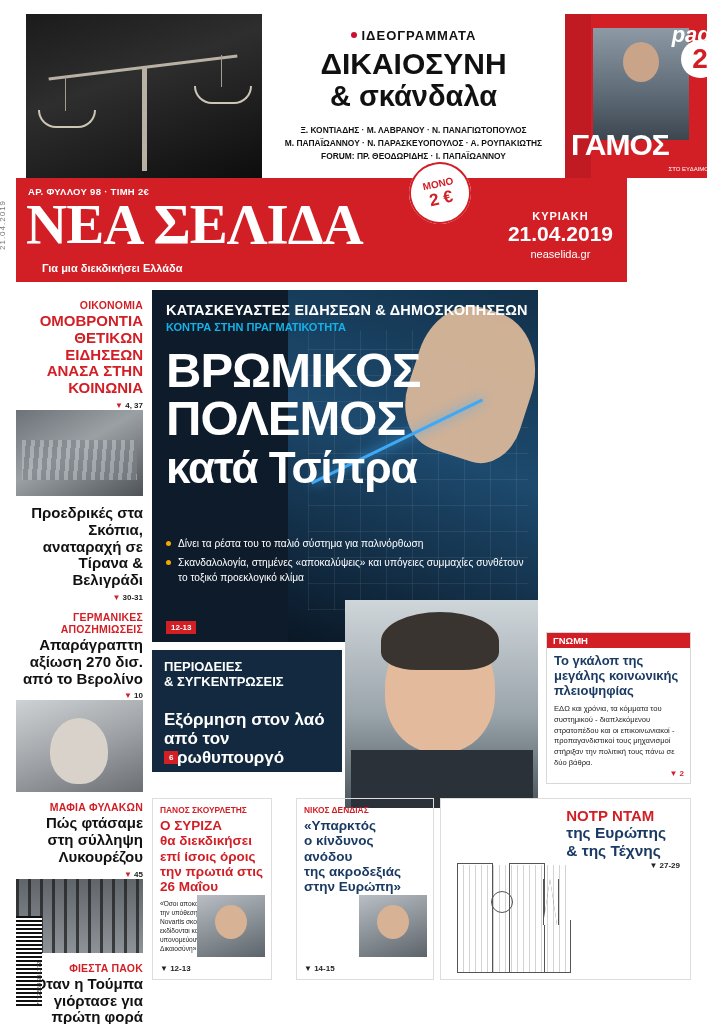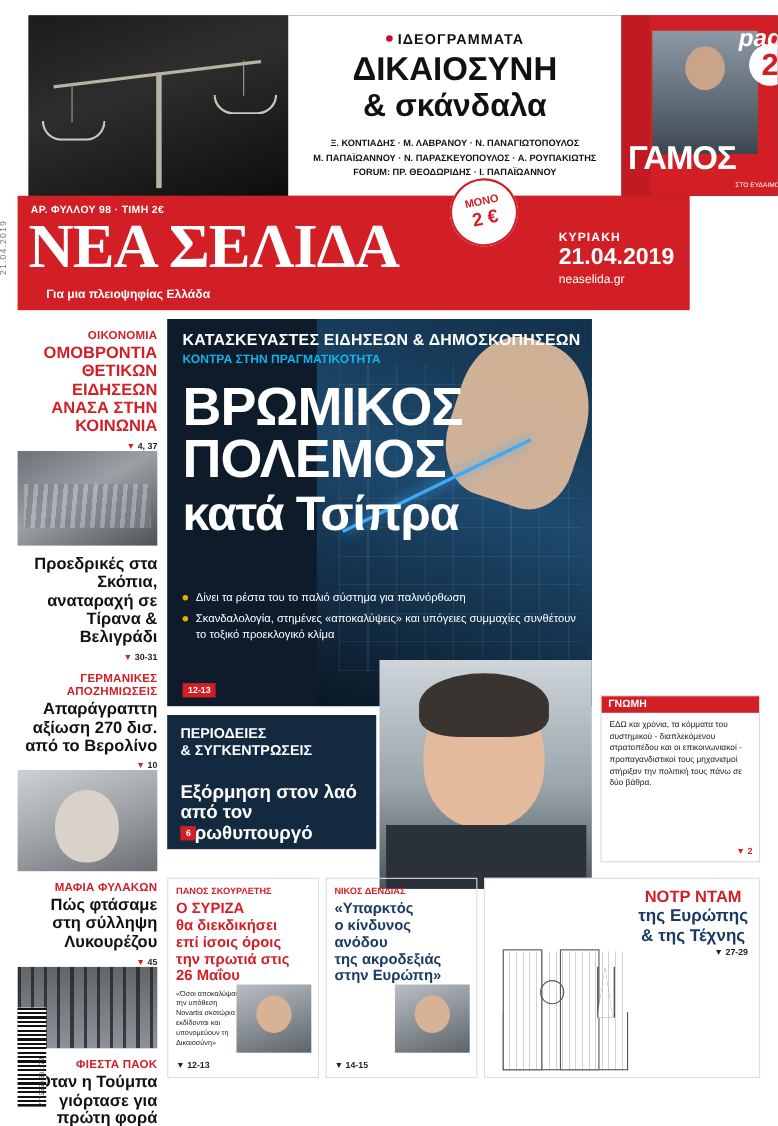--- a/index.html
+++ b/index.html
@@ -31,21 +31,21 @@
   .page2 .portrait:after{content:"";position:absolute;left:30px;top:14px;width:36px;height:40px;border-radius:50%;background:#c9a489;}
   .page2 .gamos{position:absolute;left:6px;bottom:16px;font-size:30px;font-weight:bold;color:#fff;letter-spacing:-1px;}
   .page2 .small{position:absolute;right:6px;bottom:6px;font-size:6px;color:#fff;}
   .page2 .leftcol{position:absolute;left:0;top:0;width:26px;height:100%;background:#c01b22;}
 
   
   .masthead{position:absolute;left:16px;top:178px;width:611px;height:104px;background:#d21f26;color:#fff;}
   .issue{position:absolute;left:12px;top:8px;font-size:9.5px;font-weight:bold;letter-spacing:.3px;}
   .nea{position:absolute;left:10px;top:18px;font-size:57px;font-weight:bold;letter-spacing:-1px;line-height:1;font-family:Liberation Serif, serif;}
   .tagline{position:absolute;left:26px;top:84px;font-size:11px;font-weight:bold;}
-  .dateblk{position:absolute;right:14px;top:32px;text-align:left;}
+  .dateblk{position:absolute;right:14px;top:32px;text-align:center;}
   .dateblk .kyr{font-size:11px;font-weight:bold;letter-spacing:1px;}
   .dateblk .dt{font-size:21px;font-weight:bold;}
   .dateblk .site{font-size:11px;margin-top:2px;}
   .mono{position:absolute;right:156px;top:-16px;width:62px;height:62px;border-radius:50%;background:#fff;color:#d21f26;text-align:center;font-weight:bold;transform:rotate(-12deg);box-shadow:0 0 0 2px #d21f26 inset;}
   .mono .m1{font-size:10px;margin-top:16px;}
   .mono .m2{font-size:17px;}
 
   
   .leftcol{position:absolute;left:16px;top:290px;width:127px;}
   .sec{font-size:10.5px;font-weight:bold;color:#d21f26;letter-spacing:.2px;}
@@ -93,34 +93,34 @@
   .periodeies .pgw{position:absolute;left:12px;bottom:8px;font-size:8px;font-weight:bold;background:#d21f26;padding:2px 5px;}
 
   
   .gnomi{position:absolute;left:546px;top:632px;width:145px;height:152px;border:1px solid #d8d8d8;box-sizing:border-box;}
   .gnomi .hd{background:#d21f26;color:#fff;font-size:9.5px;font-weight:bold;padding:2px 6px;}
   .gnomi .t{font-size:13px;font-weight:bold;color:#1a3a63;line-height:1.14;padding:6px 7px 0 7px;}
   .gnomi .body{font-size:7.6px;line-height:1.4;padding:6px 7px;color:#222;}
   .gnomi .pgw{position:absolute;right:6px;bottom:5px;font-size:8px;font-weight:bold;color:#d21f26;}
 
   
-  .b1{position:absolute;left:152px;top:798px;width:138px;height:182px;border:1px solid #ddd;box-sizing:border-box;padding:6px 7px;}
+  .b1{position:absolute;left:152px;top:798px;width:120px;height:182px;border:1px solid #ddd;box-sizing:border-box;padding:6px 7px;}
   .b2{position:absolute;left:296px;top:798px;width:138px;height:182px;border:1px solid #ddd;box-sizing:border-box;padding:6px 7px;}
   .bsec{font-size:8.4px;font-weight:bold;color:#d21f26;}
   .btitle{font-size:13.5px;font-weight:bold;line-height:1.13;margin-top:3px;color:#111;}
   .btitle .red{color:#d21f26;}
   .btitle.blue{color:#1a3a63;}
   .bnote{font-size:6.6px;line-height:1.35;color:#222;width:62px;margin-top:6px;}
   .bphoto{position:absolute;right:6px;bottom:22px;width:68px;height:62px;background:linear-gradient(160deg,#b9bfc4,#5c646b);}
   .bphoto:after{content:"";position:absolute;left:18px;top:10px;width:32px;height:34px;border-radius:50%;background:#d8b294;}
   .bpg{position:absolute;left:7px;bottom:6px;font-size:8px;font-weight:bold;color:#222;}
 
   
   .notre{position:absolute;left:440px;top:798px;width:251px;height:182px;border:1px solid #ddd;box-sizing:border-box;overflow:hidden;background:#fff;}
-  .notre .ttl{position:absolute;right:10px;top:8px;text-align:center;}
+  .notre .ttl{position:absolute;right:24px;top:8px;text-align:left;}
   .notre .l1{font-size:15px;font-weight:bold;color:#d21f26;}
   .notre .l2{font-size:15.5px;font-weight:bold;color:#1a3a63;}
   .notre .l3{font-size:15.5px;font-weight:bold;color:#1a3a63;}
   .notre .pgw{position:absolute;right:10px;top:62px;font-size:8px;font-weight:bold;color:#222;}
   .nd{position:absolute;left:14px;bottom:6px;width:120px;height:150px;}
   .nd .tower{position:absolute;bottom:0;width:34px;height:108px;border:1.2px solid #555;background:#fff;}
   .nd .t1{left:2px;} .nd .t2{left:54px;}
   .nd .nave{position:absolute;left:2px;bottom:0;width:112px;height:52px;border:1.2px solid #555;border-top:none;background:#fff;}
   .nd .rose{position:absolute;left:36px;bottom:60px;width:20px;height:20px;border:1.2px solid #555;border-radius:50%;}
   .nd .spire{position:absolute;left:88px;bottom:48px;width:0;height:0;border-left:7px solid transparent;border-right:7px solid transparent;border-bottom:46px solid #fff;filter:drop-shadow(0 0 0 #555);}
@@ -161,21 +161,21 @@
       <div class="p2word">page</div>
       <div class="p2num">2</div>
       <div class="gamos">ΓΑΜΟΣ</div>
       <div class="small">ΣΤΟ ΕΥΔΑΙΜΟΝΙΑ 99</div>
     </div>
   </div>
 
   <div class="masthead">
     <div class="issue">ΑΡ. ΦΥΛΛΟΥ 98 · ΤΙΜΗ 2€</div>
     <div class="nea">ΝΕΑ ΣΕΛΙΔΑ</div>
-    <div class="tagline">Για μια πλειοψηφίας Ελλάδα</div>
+    <div class="tagline">Για μια διεκδικήσει Ελλάδα</div>
     <div class="dateblk">
       <div class="kyr">ΚΥΡΙΑΚΗ</div>
       <div class="dt">21.04.2019</div>
       <div class="site">neaselida.gr</div>
     </div>
     <div class="mono">
       <div class="m1">ΜΟΝΟ</div>
       <div class="m2">2 €</div>
     </div>
   </div>
@@ -238,20 +238,21 @@
   <div class="periodeies">
     <div class="k">ΠΕΡΙΟΔΕΙΕΣ</div>
     <div class="k">&amp; ΣΥΓΚΕΝΤΡΩΣΕΙΣ</div>
     <div class="t">Εξόρμηση στον λαό</div>
     <div class="t" style="margin-top:0">από τον πρωθυπουργό</div>
     <div class="pgw">6</div>
   </div>
 
   <div class="gnomi">
     <div class="hd">ΓΝΩΜΗ</div>
+    <div class="t">Το γκάλοπ της μεγάλης κοινωνικής πλειοψηφίας</div>
     <div class="body">ΕΔΩ και χρόνια, τα κόμματα του συστημικού - διαπλεκόμενου στρατοπέδου και οι επικοινωνιακοί - προπαγανδιστικοί τους μηχανισμοί στήριξαν την πολιτική τους πάνω σε δύο βάθρα.</div>
     <div class="pgw">▼ <span>2</span></div>
   </div>
 
   <div class="b1">
     <div class="bsec">ΠΑΝΟΣ ΣΚΟΥΡΛΕΤΗΣ</div>
     <div class="btitle">
       <span class="red">Ο ΣΥΡΙΖΑ</span><br>
       <span class="red">θα διεκδικήσει</span><br>
       <span class="red">επί ίσοις όροις</span><br>

